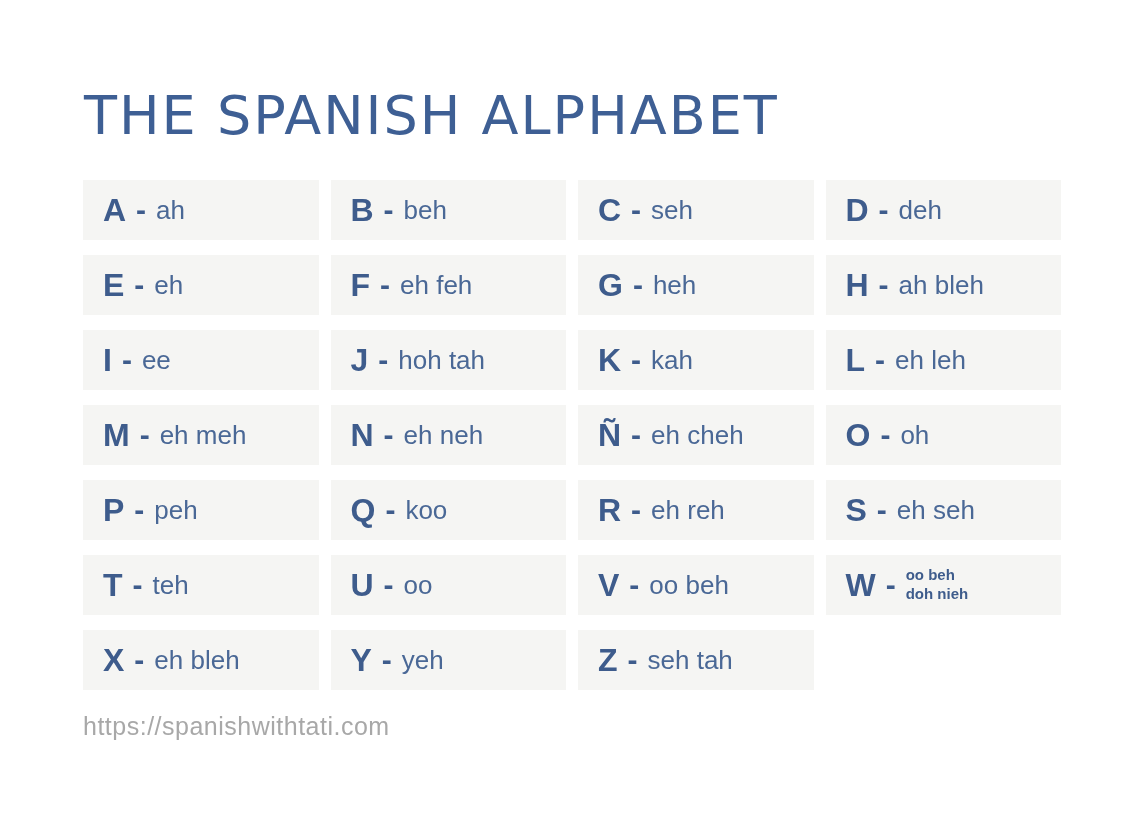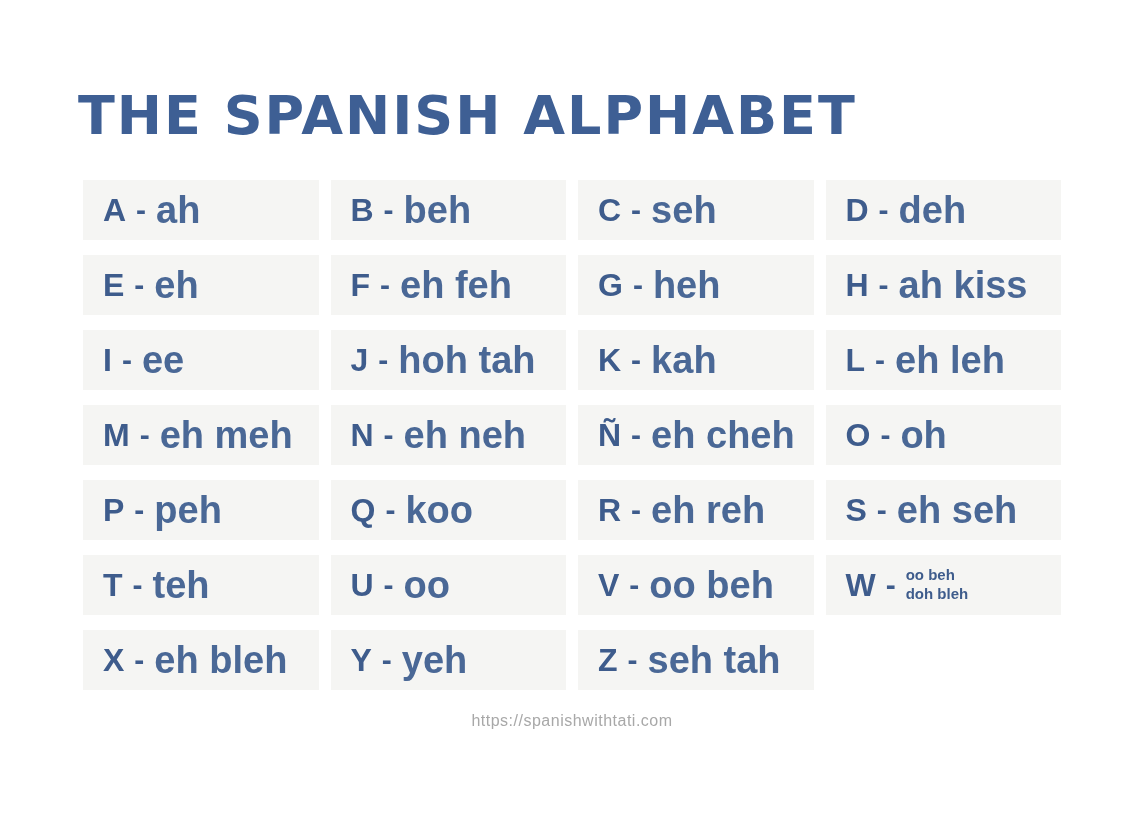--- a/index.html
+++ b/index.html
@@ -8,24 +8,24 @@
     width: 1148px;
     height: 832px;
     background: #ffffff;
     font-family: "Liberation Sans", sans-serif;
     overflow: hidden;
     position: relative;
   }
 
   .page-title {
     position: absolute;
-    left: 78px;
+    left: 84px;
     top: 86px;
     font-family: "DejaVu Sans", sans-serif;
-    font-weight: bold;
+    font-weight: normal;
     font-size: 54px;
     letter-spacing: 2px;
     color: var(--title-blue, #3e5f94);
     white-space: nowrap;
     line-height: 1.1;
   }
 
   .alphabet-grid {
     position: absolute;
     left: 83px;
@@ -54,40 +54,39 @@
   }
 
   .letter-dash {
     font-weight: bold;
     font-size: 30px;
     color: var(--letter-blue, #3e5c8c);
     margin: 0 10px 0 10px;
   }
 
   .pron {
-    font-weight: bold;
-    font-size: 38px;
+    font-weight: normal;
+    font-size: 26px;
     color: var(--pron-blue, #4a6896);
     white-space: nowrap;
   }
 
   .pron.pron-small {
     font-size: 15px;
     font-weight: bold;
     line-height: 1.25;
     color: var(--letter-blue, #3e5c8c);
   }
 
   .footer {
     position: absolute;
     left: 83px;
     top: 712px;
     width: 978px;
-    text-align: center;
-    font-size: 16px;
+    font-size: 25px;
     color: var(--footer-gray, #a8a8a8);
     letter-spacing: 0.5px;
   }
 </style>
 </head>
 <body style="background: rgb(255, 255, 255);">
 
 <h1 class="page-title">THE SPANISH ALPHABET</h1>
 
 <div class="alphabet-grid">
@@ -122,21 +121,21 @@
     <span class="pron">eh feh</span>
   </div>
     <div class="cell">
     <span class="letter">G</span>
     <span class="letter-dash">-</span>
     <span class="pron">heh</span>
   </div>
     <div class="cell">
     <span class="letter">H</span>
     <span class="letter-dash">-</span>
-    <span class="pron">ah kiss</span>
+    <span class="pron">ah bleh</span>
   </div>
     <div class="cell">
     <span class="letter">I</span>
     <span class="letter-dash">-</span>
     <span class="pron">ee</span>
   </div>
     <div class="cell">
     <span class="letter">J</span>
     <span class="letter-dash">-</span>
     <span class="pron">hoh tah</span>
@@ -204,21 +203,21 @@
     <div class="cell">
     <span class="letter">V</span>
     <span class="letter-dash">-</span>
     <span class="pron">oo beh</span>
   </div>
     <div class="cell">
     <span class="letter">W</span>
     <span class="letter-dash">-</span>
     <span class="pron pron-small">
         <div>oo beh</div>
-        <div>doh bleh</div>
+        <div>doh nieh</div>
       </span>
   </div>
     <div class="cell">
     <span class="letter">X</span>
     <span class="letter-dash">-</span>
     <span class="pron">eh bleh</span>
   </div>
     <div class="cell">
     <span class="letter">Y</span>
     <span class="letter-dash">-</span>

